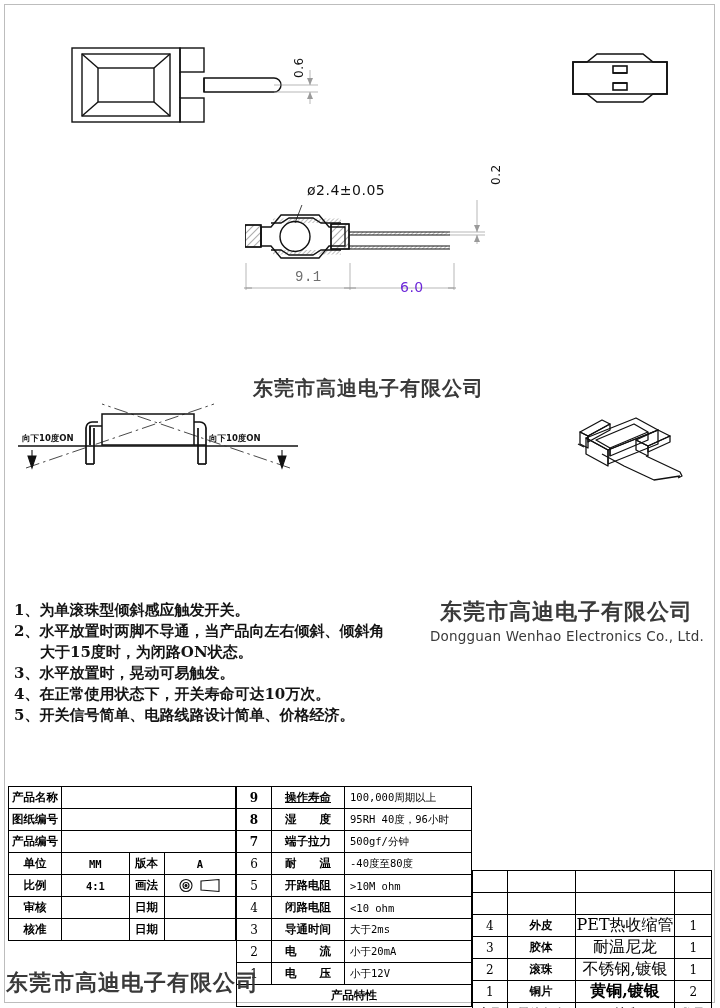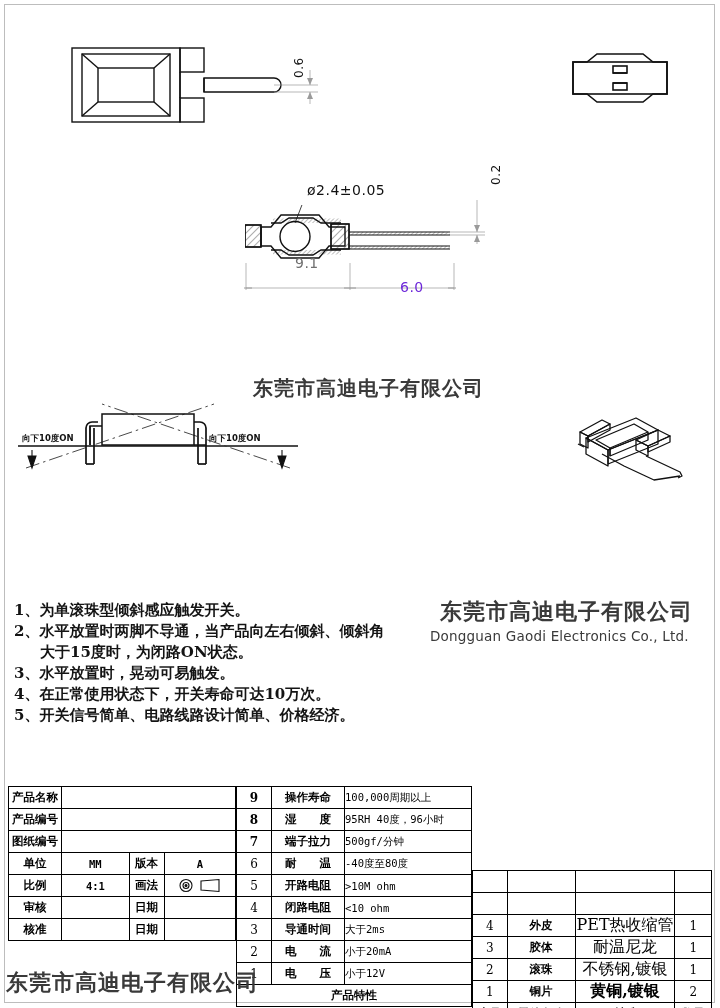--- a/index.html
+++ b/index.html
@@ -37,21 +37,21 @@
   .tiltlbl{font-family:"DejaVu Sans","Liberation Sans",sans-serif;
            font-size:8.5px;color:#111;font-weight:600;}
 
   
   table{border-collapse:collapse;position:absolute;
         font-family:"DejaVu Serif","Liberation Serif",serif;}
   td{border:1px solid #000;padding:0;text-align:center;vertical-align:middle;
      font-size:11.5px;color:#000;height:21px;overflow:hidden;}
   .lbl{font-weight:700;font-size:11.5px;margin-top:41px;}
   .val{font-size:16px;font-family:"DejaVu Serif","Liberation Serif",serif;}
-  .val-l{text-align:left;font-size:10.5px;
+  .val-l{text-align:left;padding-left:5px;font-size:10.5px;
          font-family:"DejaVu Sans Mono","Liberation Mono",monospace;}
   .mono{font-family:"DejaVu Sans Mono","Liberation Mono",monospace;font-size:10.5px;}
   .num{font-family:"DejaVu Serif","Liberation Serif",serif;font-size:12px;}
   .bold{font-weight:700;}
   .blank{}
   svg{display:block;}
 </style>
 </head>
 <body>
 
@@ -172,21 +172,21 @@
     <line x1="210" y1="5" x2="210" y2="32"></line>
     <line x1="2" y1="30" x2="210" y2="30"></line>
   </g>
   <g stroke="#9a9a9a" stroke-width="1">
     <line x1="0" y1="30" x2="8" y2="30"></line>
     <line x1="100" y1="30" x2="112" y2="30"></line>
     <line x1="204" y1="30" x2="212" y2="30"></line>
   </g>
 </svg>
 </div>
-<div class="txt dim dim-big" style="left:295px;top:256px;color:#6f6f6f;">9.1</div>
+<div class="txt dim dim-big" style="left:295px;top:270px;color:#6f6f6f;font-family:Liberation Mono, monospace;">9.1</div>
 <div class="txt dim dim-big" style="left:400px;top:280px;color:#6d28d9;">6.0</div>
 
 <div class="wm wm-center">东莞市高迪电子有限公司</div>
 
 <div class="abs" style="left:18px;top:398px;">
 <svg width="280" height="80" viewBox="0 0 280 80">
 
   <line x1="0" y1="48" x2="280" y2="48" stroke="#111" stroke-width="1.6"></line>
 
   <g stroke="#333" stroke-width="0.9" fill="none" stroke-dasharray="14,4,2.5,4">
@@ -248,34 +248,34 @@
 <div class="notes">
   <div>1、为单滚珠型倾斜感应触发开关。</div>
   <div>2、水平放置时两脚不导通，当产品向左右倾斜、倾斜角</div>
   <div class="ind">大于15度时，为闭路ON状态。</div>
   <div>3、水平放置时，晃动可易触发。</div>
   <div>4、在正常使用状态下，开关寿命可达10万次。</div>
   <div>5、开关信号简单、电路线路设计简单、价格经济。</div>
 </div>
 
 <div class="wm wm-logo-cn">东莞市高迪电子有限公司</div>
-<div class="wm wm-logo-en">Dongguan Gaodi Electronics Co., Ltd.</div>
+<div class="wm wm-logo-en">Dongguan Wenhao Electronics Co., Ltd.</div>
 
 <table style="left:8px;top:786px;width:228px;">
   <tbody>
       <tr>
     <td class="lbl" style="width:52px;">产品名称</td>
     <td class="blank" colspan="3"></td>
   </tr>
   <tr>
+    <td class="lbl">图纸编号</td>
+    <td class="blank" colspan="3"></td>
+  </tr>
+  <tr>
     <td class="lbl">产品编号</td>
-    <td class="blank" colspan="3"></td>
-  </tr>
-  <tr>
-    <td class="lbl">图纸编号</td>
     <td class="blank" colspan="3"></td>
   </tr>
   <tr>
     <td class="lbl">单位</td>
     <td class="bold mono" style="width:66px;">MM</td>
     <td class="lbl" style="width:34px;">版本</td>
     <td class="bold mono" style="width:70px;">A</td>
   </tr>
   <tr>
     <td class="lbl">比例</td>
@@ -306,21 +306,21 @@
     <td class="lbl">日期</td>
     <td class="blank"></td>
   </tr>
 </tbody>
   </table>
 
 <table style="left:236px;top:786px;width:236px;">
   <tbody>
       <tr>
     <td class="num bold" style="width:34px;">9</td>
-    <td class="lbl" style="width:72px;">操作寿命</td>
+    <td class="lbl" style="width:72px;text-decoration:underline;">操作寿命</td>
     <td class="val-l">100,000周期以上</td>
   </tr>
   <tr>
     <td class="num bold">8</td>
     <td class="lbl">湿　　度</td>
     <td class="val-l">95RH 40度，96小时</td>
   </tr>
   <tr>
     <td class="num bold">7</td>
     <td class="lbl">端子拉力</td>

